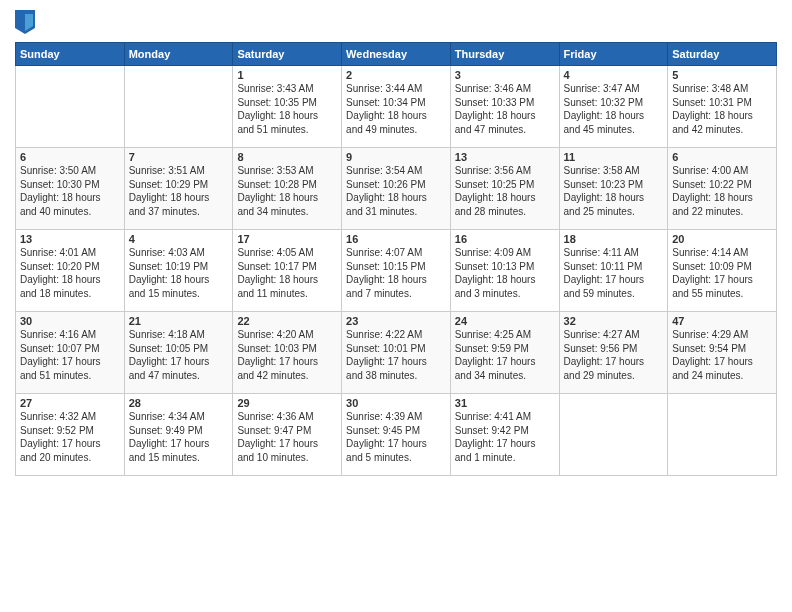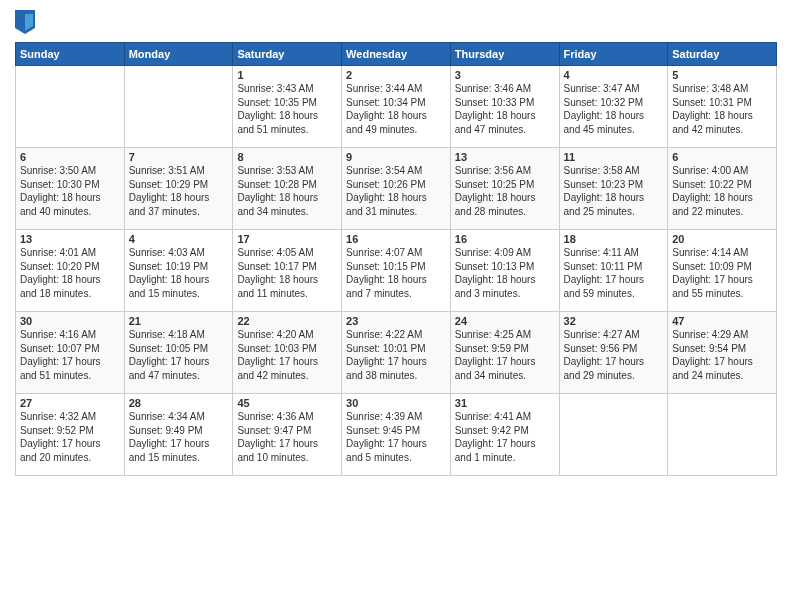--- a/index.html
+++ b/index.html
@@ -242,21 +242,21 @@
         <tr>
           <td>
             <span class="day-num">27</span>
             <div class="cell-text">Sunrise: 4:32 AM<br>Sunset: 9:52 PM<br>Daylight: 17 hours and 20 minutes.</div>
           </td>
           <td>
             <span class="day-num">28</span>
             <div class="cell-text">Sunrise: 4:34 AM<br>Sunset: 9:49 PM<br>Daylight: 17 hours and 15 minutes.</div>
           </td>
           <td>
-            <span class="day-num">45</span>
+            <span class="day-num">29</span>
             <div class="cell-text">Sunrise: 4:36 AM<br>Sunset: 9:47 PM<br>Daylight: 17 hours and 10 minutes.</div>
           </td>
           <td>
             <span class="day-num">30</span>
             <div class="cell-text">Sunrise: 4:39 AM<br>Sunset: 9:45 PM<br>Daylight: 17 hours and 5 minutes.</div>
           </td>
           <td>
             <span class="day-num">31</span>
             <div class="cell-text">Sunrise: 4:41 AM<br>Sunset: 9:42 PM<br>Daylight: 17 hours and 1 minute.</div>
           </td>

